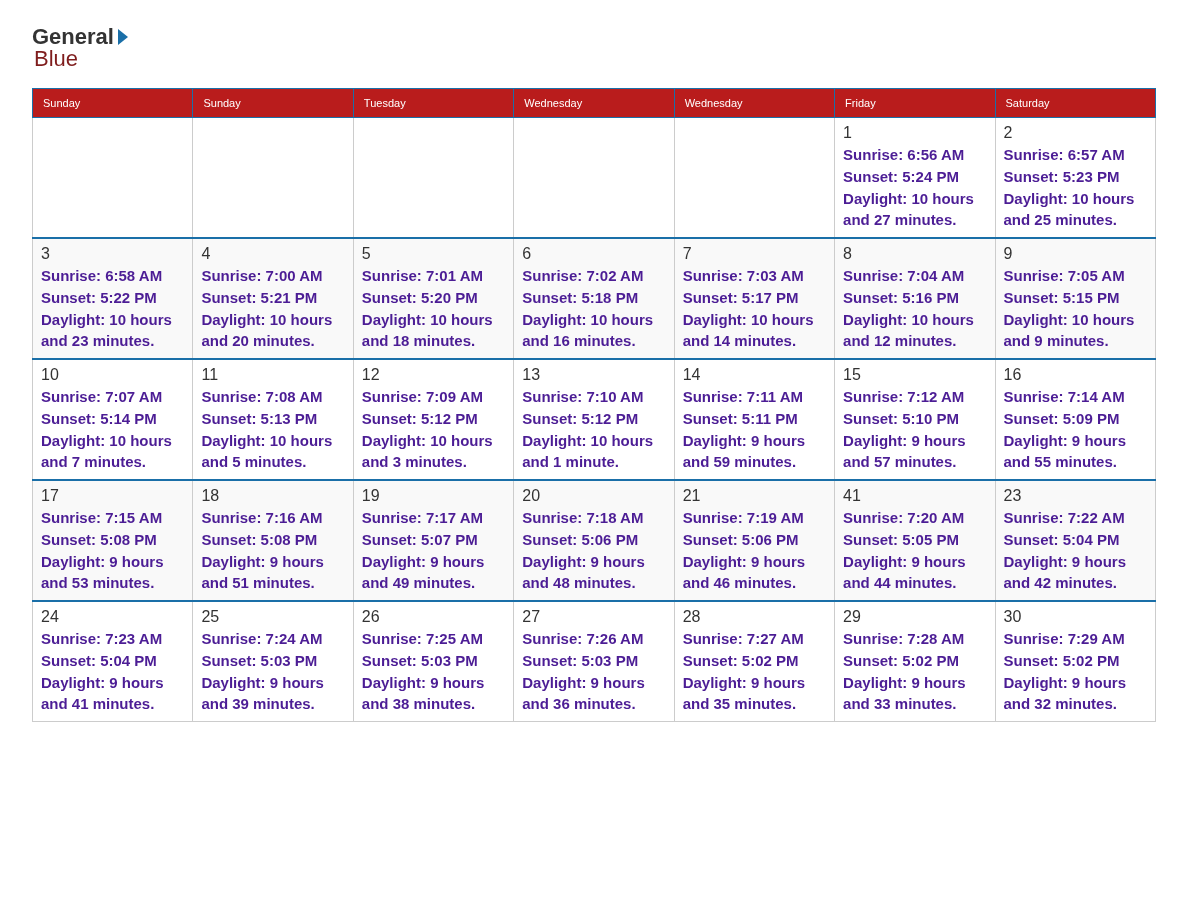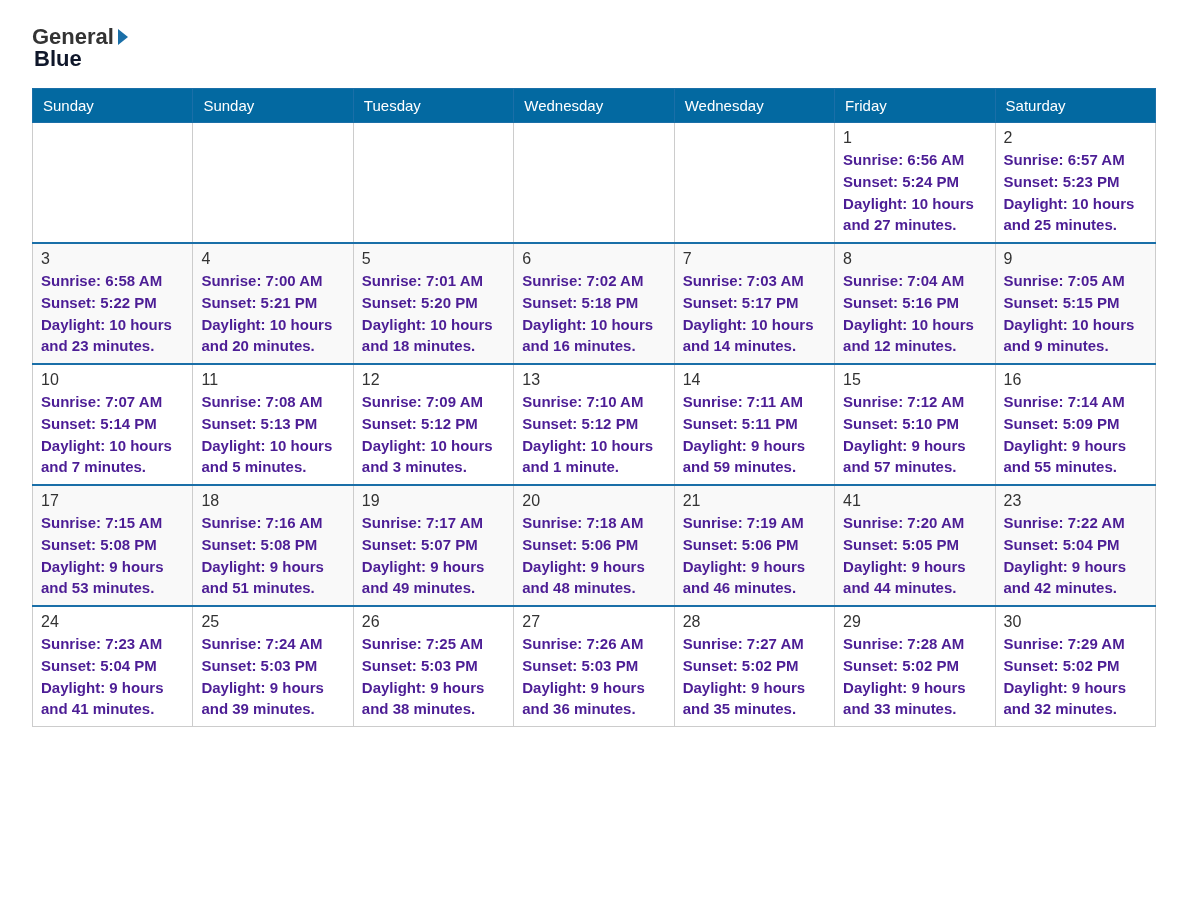--- a/index.html
+++ b/index.html
@@ -34,23 +34,23 @@
       width: 0;
       height: 0;
       border-left: 10px solid #1a6fa8;
       border-top: 8px solid transparent;
       border-bottom: 8px solid transparent;
       display: inline-block;
       margin-left: 2px;
       vertical-align: middle;
     }
     .logo-blue {
-      color: #0f172a;
+      color: #7f1d1d;
       font-size: 22px;
-      font-weight: bold;
+      font-weight: normal;
       margin-top: -4px;
       padding-left: 2px;
     }
     .title-section {
       text-align: right;
     }
     .month-year {
       font-size: 52px;
       font-weight: normal;
       color: #222;
@@ -60,23 +60,23 @@
       font-size: 22px;
       color: #555;
       margin-top: 4px;
     }
     .calendar {
       width: 100%;
       border-collapse: collapse;
       border: 1px solid #aaa;
     }
     .calendar th {
-      background-color: #0369a1;
+      background-color: #b91c1c;
       color: #fff;
-      font-size: 15px;
+      font-size: 11px;
       font-weight: normal;
       padding: 8px 10px;
       text-align: left;
       border: 1px solid #1a6fa8;
     }
     .calendar td {
       vertical-align: top;
       padding: 6px 8px;
       border: 1px solid #ccc;
       width: calc(100% / 7);

